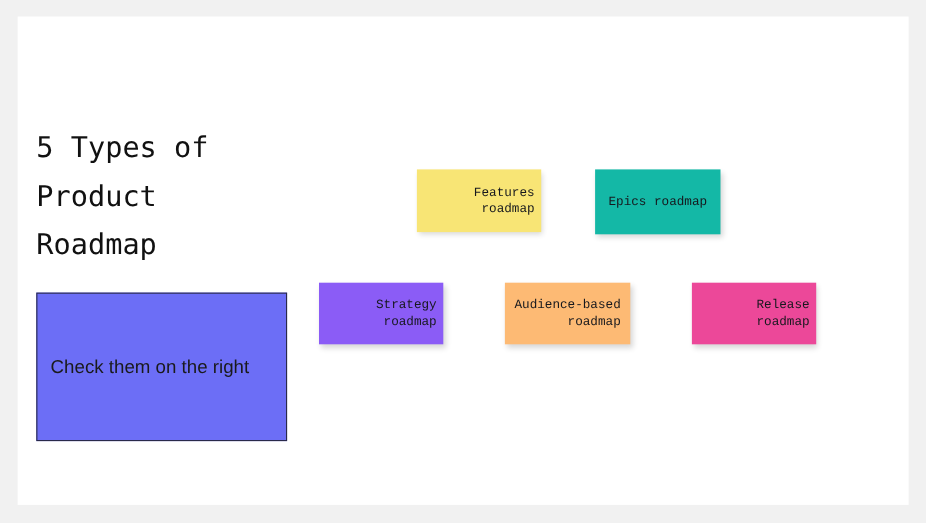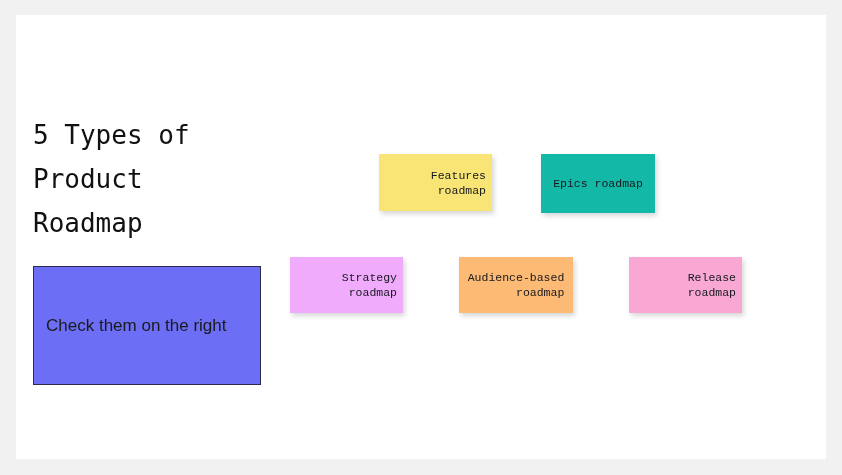--- a/index.html
+++ b/index.html
@@ -37,21 +37,21 @@
     white-space: pre-line;
     font-weight: 400;
   }
 
   
   #callout-box {
     position: absolute;
     left: 17px;
     top: 251px;
     width: 228px;
-    height: 119px;
+    height: 135px;
     background: #6c6ef6;
     border: 1px solid #2a2a4a;
     box-sizing: border-box;
     display: flex;
     align-items: center;
     justify-content: flex-start;
   }
   #callout-box .callout-text {
     padding-left: 12px;
     font-size: 17px;
@@ -83,29 +83,29 @@
     background: #f8e575;
   }
   #card-epics {
     left: 525px; top: 139px; width: 114px; height: 59px;
     background: #14b8a6;
   }
 
   
   #card-strategy {
     left: 274px; top: 242px; width: 113px; height: 56px;
-    background: #f0abfc;
+    background: #8b5cf6;
   }
   #card-audience {
     left: 443px; top: 242px; width: 114px; height: 56px;
     background: #fdba74;
   }
   #card-release {
     left: 613px; top: 242px; width: 113px; height: 56px;
-    background: #f9a8d4;
+    background: #ec4899;
   }
 </style>
 </head>
 <body>
 
 <div id="slide-canvas">
 
   <div id="slide-title">5 Types of
 Product
 Roadmap</div>

